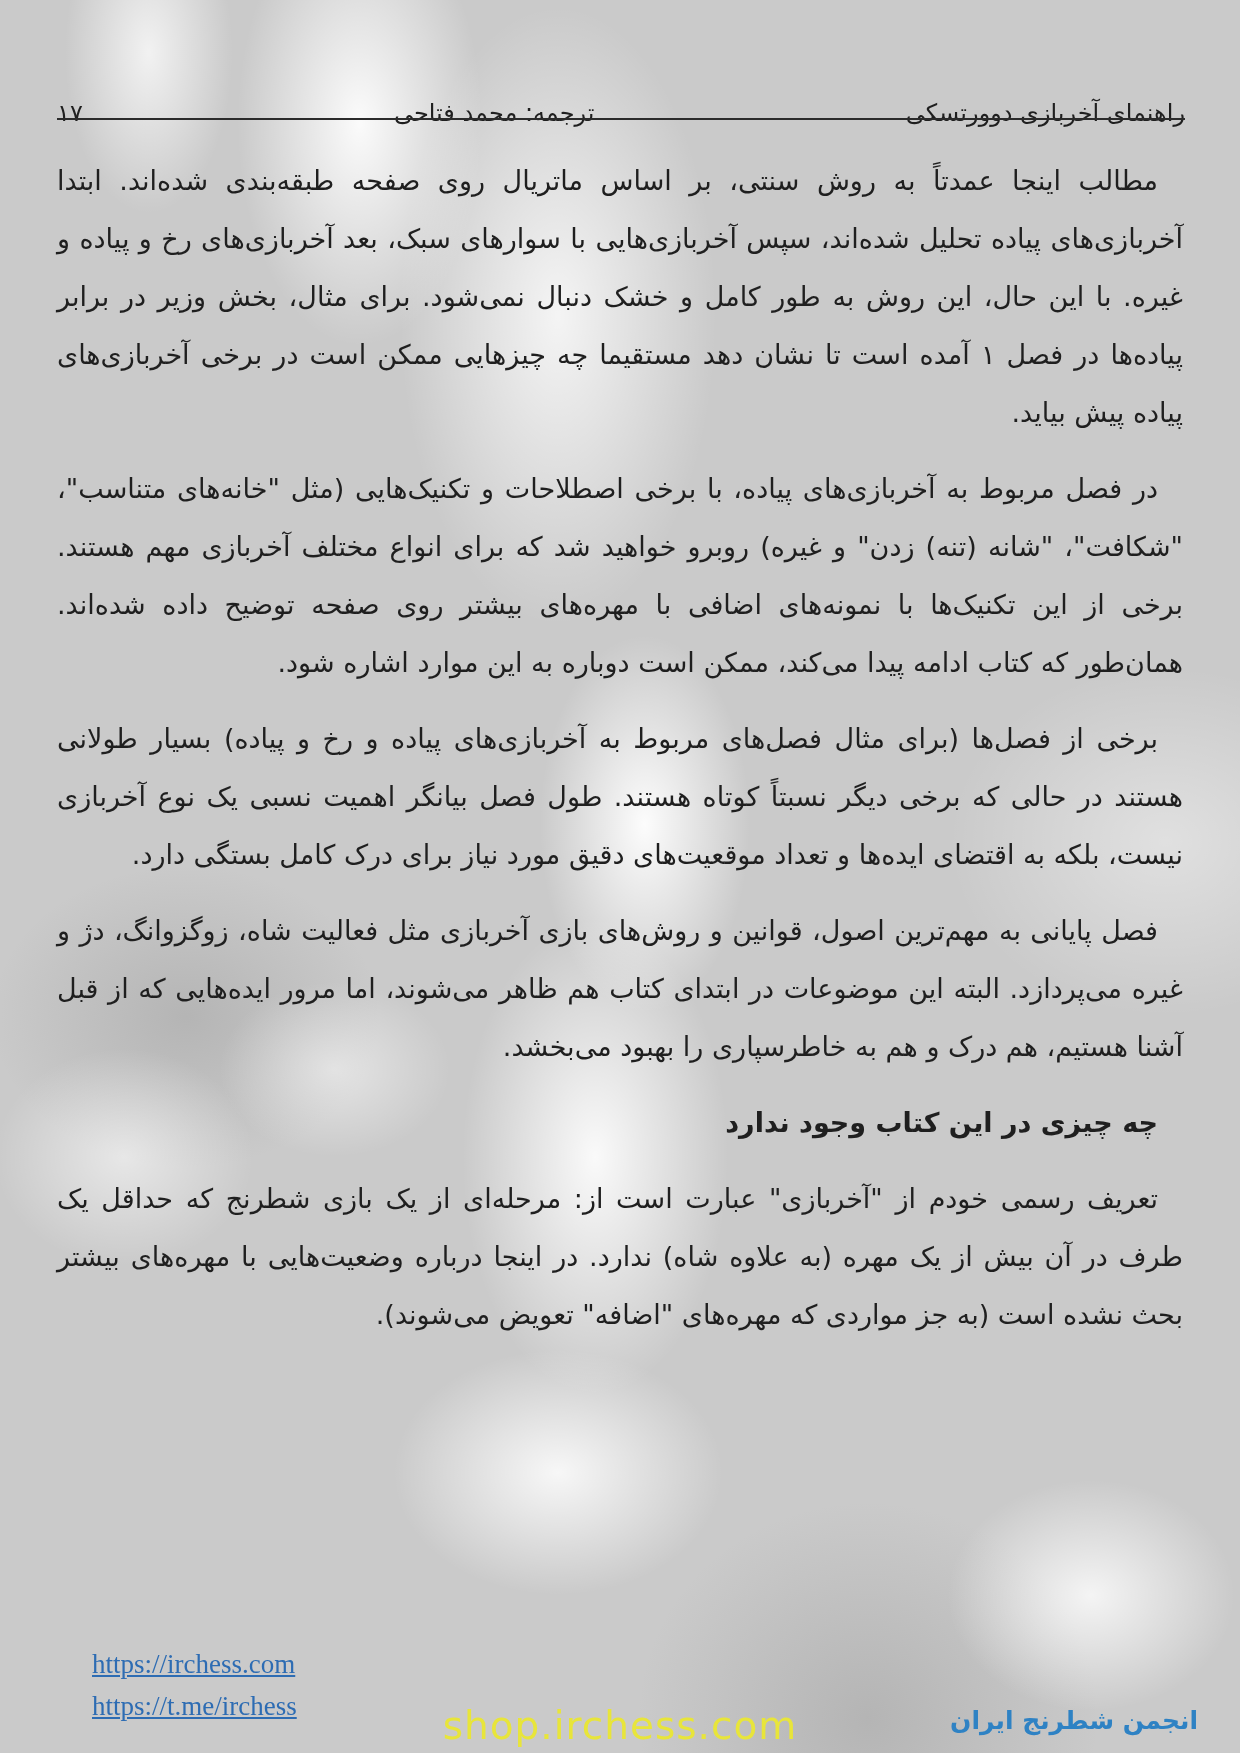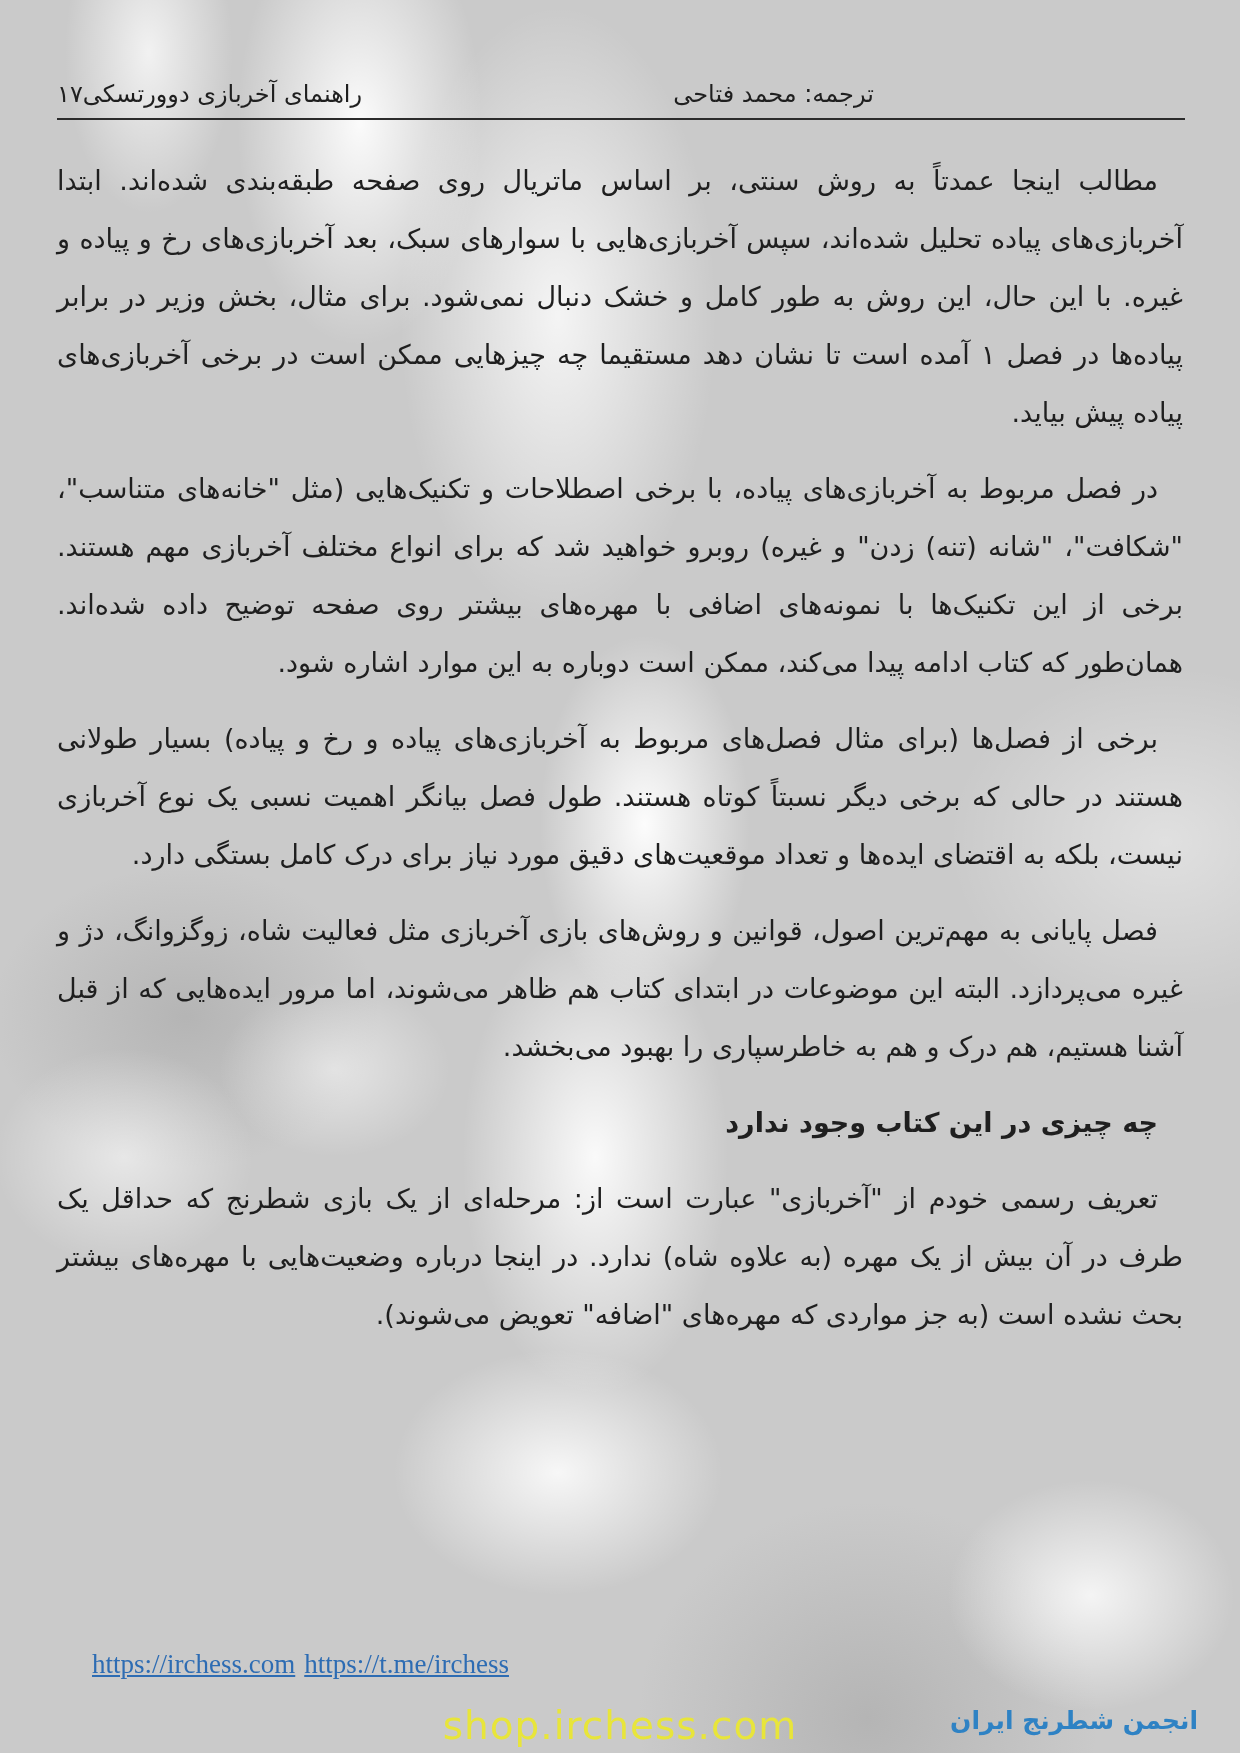--- a/index.html
+++ b/index.html
@@ -40,21 +40,21 @@
     top: 78px;
     left: 57px;
     right: 55px;
     display: flex;
     direction: ltr;
     justify-content: space-between;
     align-items: baseline;
     font-size: 24px;
     line-height: 32px;
   }
-  .header .cell { direction: rtl; white-space: nowrap; }
+  .header .cell { direction: rtl; white-space: nowrap; margin-top: 19px; }
   .header .cell.mid { flex: 1; text-align: center; }
   .divider {
     position: absolute;
     top: 118px;
     left: 57px;
     right: 55px;
     border-top: 2px solid #2b2b2b;
   }
   .content {
     position: absolute;
@@ -78,21 +78,21 @@
     font-weight: 700;
     text-align: center;
     text-indent: 0;
     color: var(--text, #1f1f1f);
   }
   .footer-links {
     position: absolute;
     left: 92px;
     top: 1648px;
     display: flex;
-    flex-direction: row;
+    flex-direction: column;
     gap: 9px;
     direction: ltr;
   }
   .footer-links a {
     font-family: "Liberation Serif", "DejaVu Serif", serif;
     font-size: 27px;
     line-height: 33px;
     color: var(--link, #2d6cb3);
     text-decoration: underline;
   }
@@ -120,22 +120,22 @@
 </style>
 </head>
 <body>
 
 <div class="page">
 
   <div class="photo-bg"></div>
 
   <div class="header">
     <span class="cell">۱۷</span>
+    <span class="cell mid">ترجمه: محمد فتاحی</span>
     <span class="cell">راهنمای آخربازی دوورتسکی</span>
-    <span class="cell mid">ترجمه: محمد فتاحی</span>
   </div>
 
   <div class="divider"></div>
 
   <div class="content">
     <p>مطالب اینجا عمدتاً به روش سنتی، بر اساس ماتریال روی صفحه طبقه‌بندی شده‌اند. ابتدا آخربازی‌های پیاده تحلیل شده‌اند، سپس آخربازی‌هایی با سوارهای سبک، بعد آخربازی‌های رخ و پیاده و غیره. با این حال، این روش به طور کامل و خشک دنبال نمی‌شود. برای مثال، بخش وزیر در برابر پیاده‌ها در فصل ۱ آمده است تا نشان دهد مستقیما چه چیزهایی ممکن است در برخی آخربازی‌های پیاده پیش بیاید.</p>
     <p>در فصل مربوط به آخربازی‌های پیاده، با برخی اصطلاحات و تکنیک‌هایی (مثل "خانه‌های متناسب"، "شکافت"، "شانه (تنه) زدن" و غیره) روبرو خواهید شد که برای انواع مختلف آخربازی مهم هستند. برخی از این تکنیک‌ها با نمونه‌های اضافی با مهره‌های بیشتر روی صفحه توضیح داده شده‌اند. همان‌طور که کتاب ادامه پیدا می‌کند، ممکن است دوباره به این موارد اشاره شود.</p>
     <p>برخی از فصل‌ها (برای مثال فصل‌های مربوط به آخربازی‌های پیاده و رخ و پیاده) بسیار طولانی هستند در حالی که برخی دیگر نسبتاً کوتاه هستند. طول فصل بیانگر اهمیت نسبی یک نوع آخربازی نیست، بلکه به اقتضای ایده‌ها و تعداد موقعیت‌های دقیق مورد نیاز برای درک کامل بستگی دارد.</p>
     <p>فصل پایانی به مهم‌ترین اصول، قوانین و روش‌های بازی آخربازی مثل فعالیت شاه، زوگزوانگ، دژ و غیره می‌پردازد. البته این موضوعات در ابتدای کتاب هم ظاهر می‌شوند، اما مرور ایده‌هایی که از قبل آشنا هستیم، هم درک و هم به خاطرسپاری را بهبود می‌بخشد.</p>
     <p class="section-heading">چه چیزی در این کتاب وجود ندارد</p>

